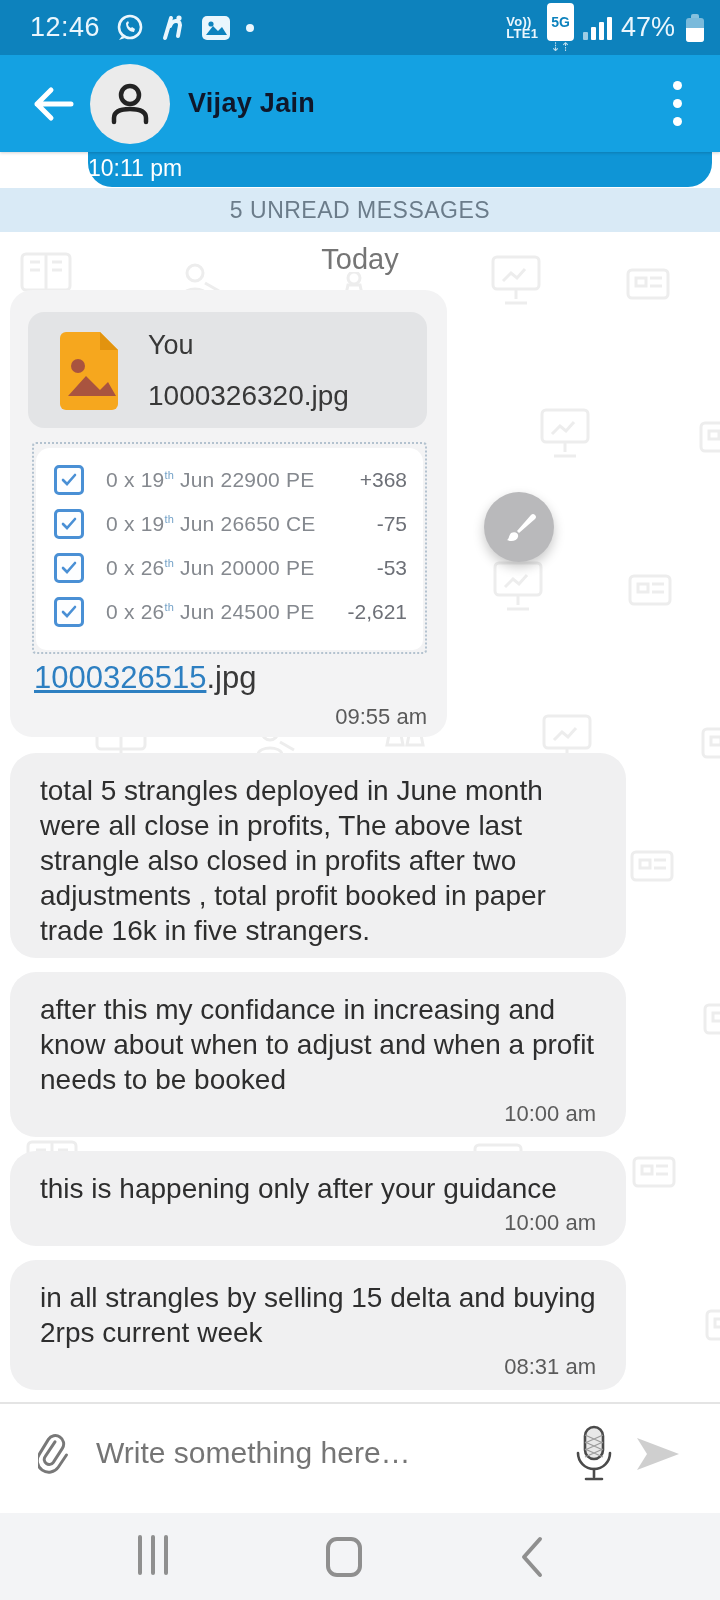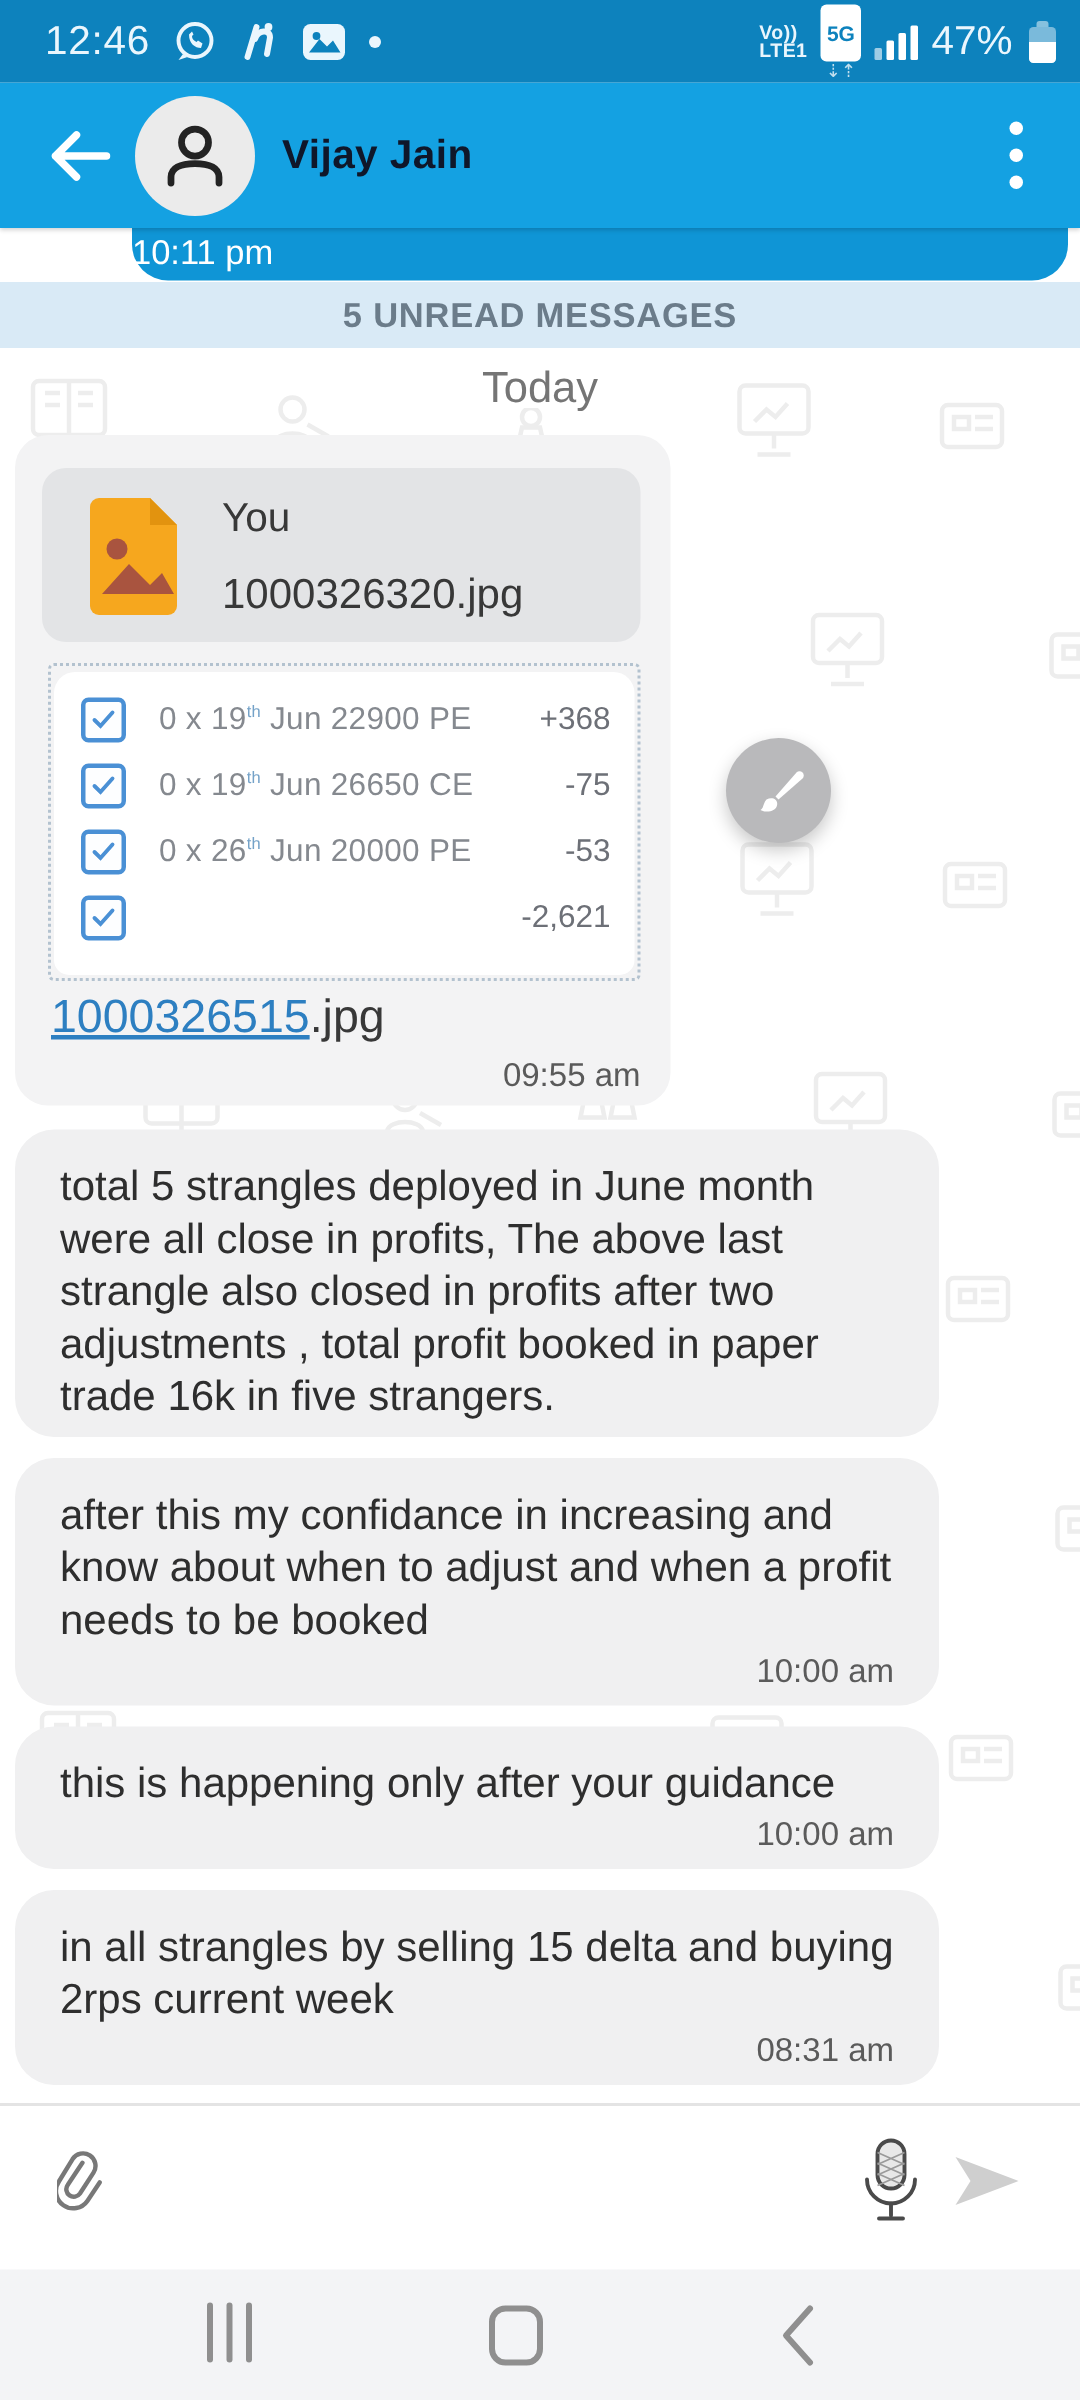--- a/index.html
+++ b/index.html
@@ -45,21 +45,21 @@
   
   .history-bubble{
     position:absolute;left:88px;top:152px;width:624px;height:35px;
     background:var(--c-bubble-out,#0f95d6);border-radius:0 0 24px 24px;
     color:#fff;font-size:23px;text-align:left;line-height:33px;
     padding-right:38px;box-sizing:border-box;z-index:3;
   }
   
   .unread-banner{
     position:absolute;left:0;top:188px;width:720px;height:44px;
-    background:var(--c-unread,#d9eaf6);color:#6b7c8a;font-weight:bold;
+    background:var(--c-unread,#d9eaf6);color:#6b7c8a;font-weight:normal;
     font-size:23px;letter-spacing:.5px;display:flex;align-items:center;justify-content:center;z-index:2;
   }
   .date-divider{
     position:absolute;left:0;top:243px;width:720px;text-align:center;
     color:#757575;font-size:29px;z-index:2;
   }
   
   .wallpaper{position:absolute;left:0;top:232px;width:720px;height:1170px;overflow:hidden;z-index:0;}
   .wallpaper svg{position:absolute;}
   
@@ -469,20 +469,21 @@
             </span>
             <span class="row-label">0 x 26<sup>th</sup> Jun 20000 PE</span>
             <span class="row-value">-53</span>
           </div>
           <div class="preview-row">
             <span class="chk">
               <svg width="16" height="14" viewBox="0 0 16 14">
                 <path d="M2 7 L6 11 L14 2" fill="none" stroke="#4a90d5" stroke-width="2.6" stroke-linecap="round"></path>
               </svg>
             </span>
+            <span class="row-label">0 x 26<sup>th</sup> Jun 24500 PE</span>
             <span class="row-value">-2,621</span>
           </div>
         </div>
     </div>
 
     <div class="link-row">
       <a href="#">1000326515</a><span>.jpg</span>
     </div>
     <span class="card-time">09:55 am</span>
   </div>
@@ -511,20 +512,21 @@
         <span class="msg-time">08:31 am</span>
       </div>
     </div>
 
   <div class="composer">
     <div class="clip-btn">
       <svg width="38" height="46" viewBox="0 0 38 46">
         <path d="M28 12 L16 30 a6 6 0 0 0 10 7 l11-17 a10 10 0 0 0 -17-11 L9 27 a14 14 0 0 0 23 16 l10-15" transform="translate(-6,2) scale(0.82)" fill="none" stroke="#787878" stroke-width="3.6" stroke-linecap="round"></path>
       </svg>
     </div>
+    <input class="composer-input" type="text" placeholder="Write something here…" style="">
     <div class="mic-btn">
       <svg width="40" height="58" viewBox="0 0 40 58">
         <rect x="11" y="2" width="18" height="32" rx="9" fill="#e8e8e8" stroke="#4a4a4a" stroke-width="2.6"></rect>
         <path d="M11 10 l18 8 M11 17 l18 8 M11 24 l18 8 M29 10 l-18 8 M29 17 l-18 8 M29 24 l-18 8" stroke="#9a9a9a" stroke-width="1.2"></path>
         <path d="M4 28 a16 16 0 0 0 32 0" fill="none" stroke="#4a4a4a" stroke-width="2.6" stroke-linecap="round"></path>
         <path d="M20 44 v8 M12 54 h16" stroke="#4a4a4a" stroke-width="2.6" stroke-linecap="round"></path>
       </svg>
     </div>
     <div class="send-btn">
       <svg width="50" height="40" viewBox="0 0 50 40">

